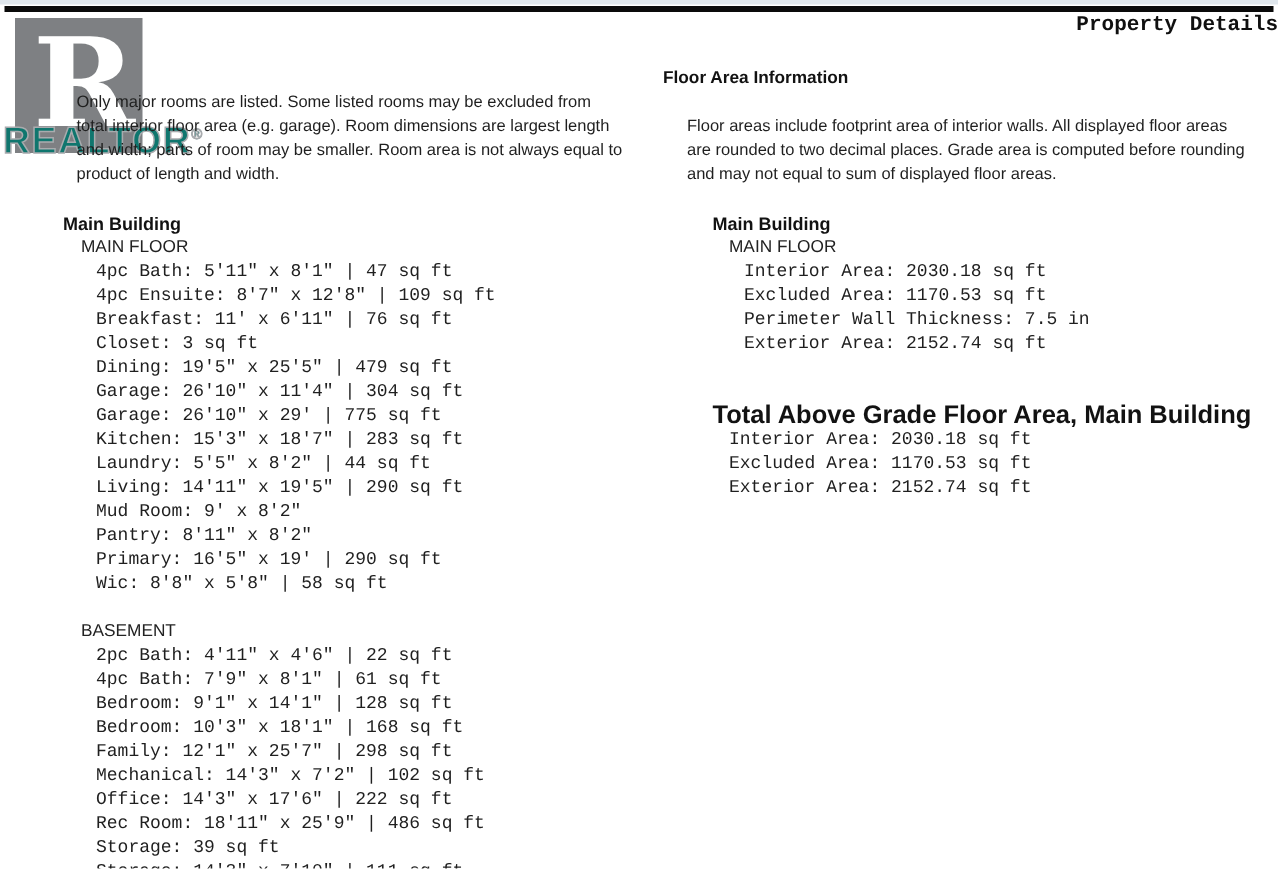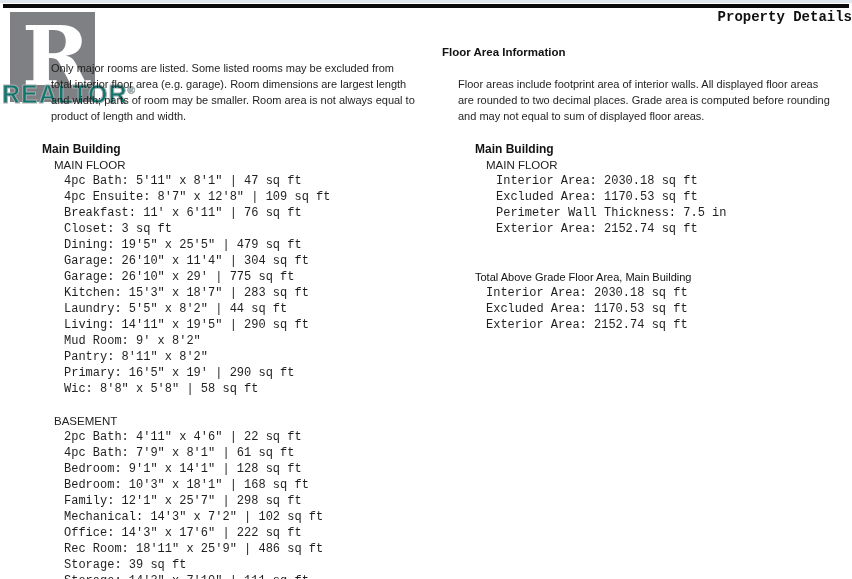--- a/index.html
+++ b/index.html
@@ -68,21 +68,21 @@
   .col-left  .building-name { margin-left: 7px; }
   .col-right .building-name { margin-left: 33px; }
   .floor-name { font-size: 11.5px; line-height: 16px; color: #222; }
   .col-left  .floor-name { margin-left: 19px; }
   .col-right .floor-name { margin-left: 44px; }
   .line { font-size: 12px; line-height: 16px; color: #1f1f1f; font-family: Liberation Mono, monospace; }
   .col-left  .line { margin-left: 29px; }
   .col-right .line { margin-left: 54px; }
   .gap-1 { margin-top: 16px; }
   .total-heading {
-    font-size: 11px; font-weight: normal; color: #121212;
+    font-size: 17px; font-weight: bold; color: #121212;
     line-height: 16px; margin: 32px 0 0 33px;
   }
   .col-right .total-line { margin-left: 44px; }
 </style>
 </head>
 <body>
 
 <div class="top-strip"></div>
 <div class="top-bar"></div>
 

